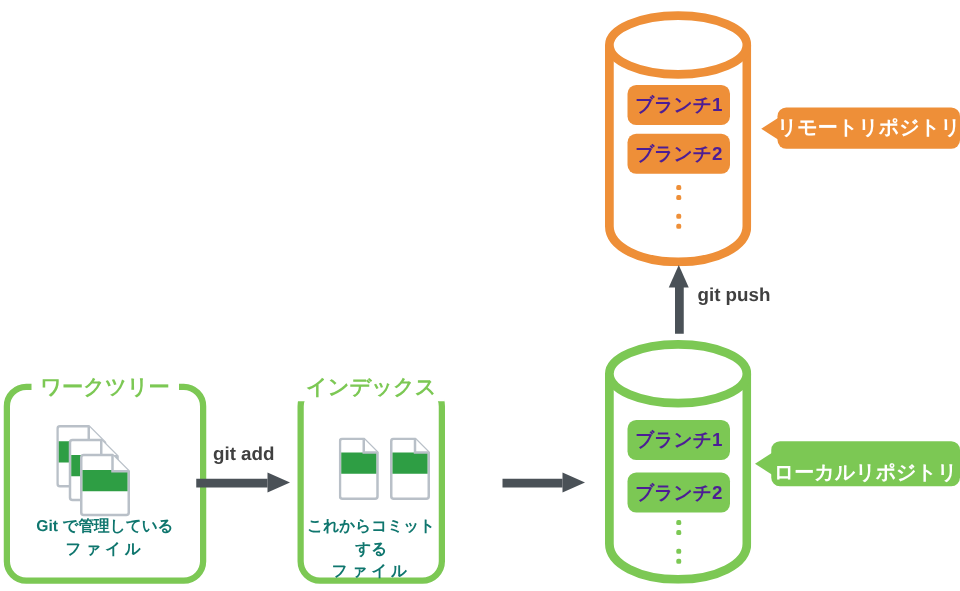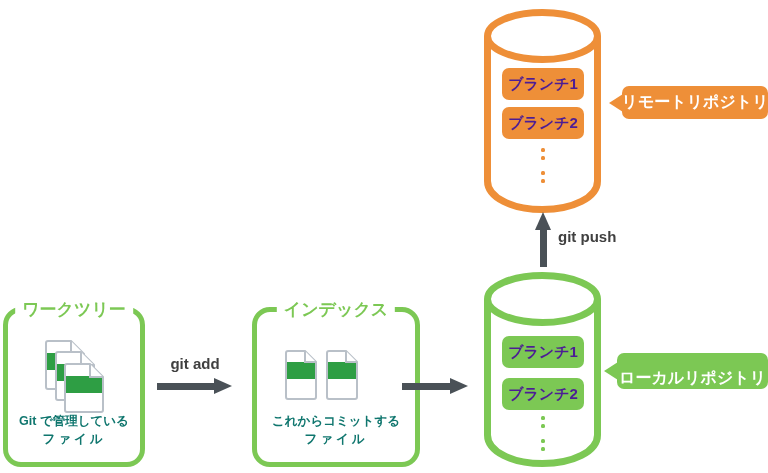--- a/index.html
+++ b/index.html
@@ -2,21 +2,21 @@
 <html><head>
 <meta charset="utf-8">
 <style>
   * { margin:0; padding:0; box-sizing:border-box; }
   html,body { background:#ffffff; }
   body { font-family:"Liberation Sans","DejaVu Sans",sans-serif; }
   .canvas{ position:relative; width:768px; height:473px; background:#fff; overflow:hidden;
            font-weight:bold; color:#4a5157; }
 
   
-  .stage-box{ position:absolute; width:142px; height:160px; background:#fff;
+  .stage-box{ position:absolute; width:162px; height:160px; background:#fff;
               border:5px solid #7cc854; border-radius:18px; }
   .stage-title{ position:absolute; top:-14px; left:50%; transform:translateX(-50%);
                 background:#fff; padding:0 7px; font-size:17px; color:#7cc854; white-space:nowrap; }
   .stage-caption{ position:absolute; top:100px; left:0; right:0; text-align:center;
                   font-size:12.5px; line-height:18px; color:#0f766e; }
   .caption2{ letter-spacing:3px; }
   .stage-icon{ position:absolute; }
 
   
   .cyl{ position:absolute; }
@@ -120,21 +120,21 @@
     <div class="stage-caption">
       <div>Git で管理している</div>
       <div class="caption2">ファイル</div>
     </div>
   </div>
 
   <div class="arrow-label center" style="left:150px; top:355px;">git add</div>
   <div class="h-shaft" style="left:157px; top:383px; width:57px;"></div>
   <div class="h-head" style="left:214px; top:378px;"></div>
 
-  <div class="stage-box" style="left:252px; top:307px; width:168px;">
+  <div class="stage-box" style="left:238px; top:307px; width:118px;">
     <div class="stage-title">インデックス</div>
     <svg class="stage-icon" style="left:28px; top:38px;" width="75" height="50" viewBox="0 0 75 50">
       <g transform="translate(0,0)">
         <path d="M3 1 H20 L31 12 V47 Q31 49 29 49 H3 Q1 49 1 47 V3 Q1 1 3 1 Z" fill="#fff" stroke="#b9c0c8" stroke-width="2"></path>
         <rect x="2" y="12" width="28" height="17" fill="#2e9e44"></rect>
         <path d="M20 1 V12 H31" fill="#fff" stroke="#b9c0c8" stroke-width="2"></path>
       </g>
       <g transform="translate(41,0)">
         <path d="M3 1 H20 L31 12 V47 Q31 49 29 49 H3 Q1 49 1 47 V3 Q1 1 3 1 Z" fill="#fff" stroke="#b9c0c8" stroke-width="2"></path>
         <rect x="2" y="12" width="28" height="17" fill="#2e9e44"></rect>

